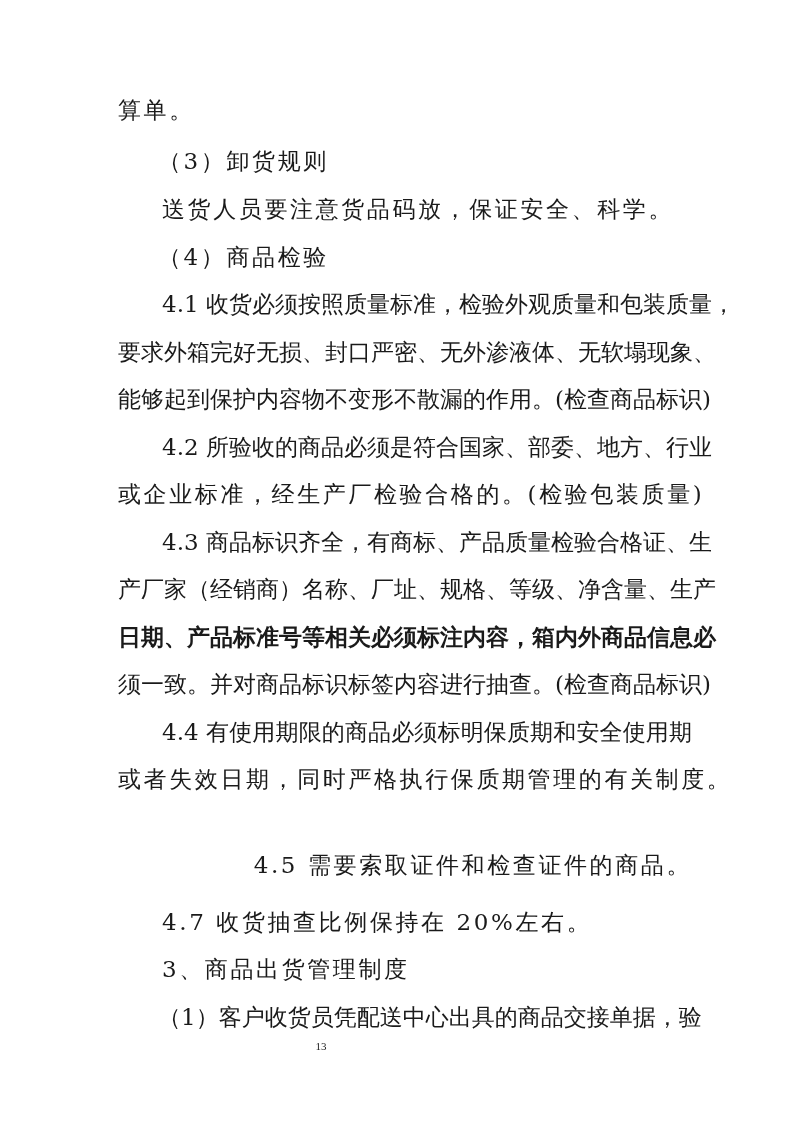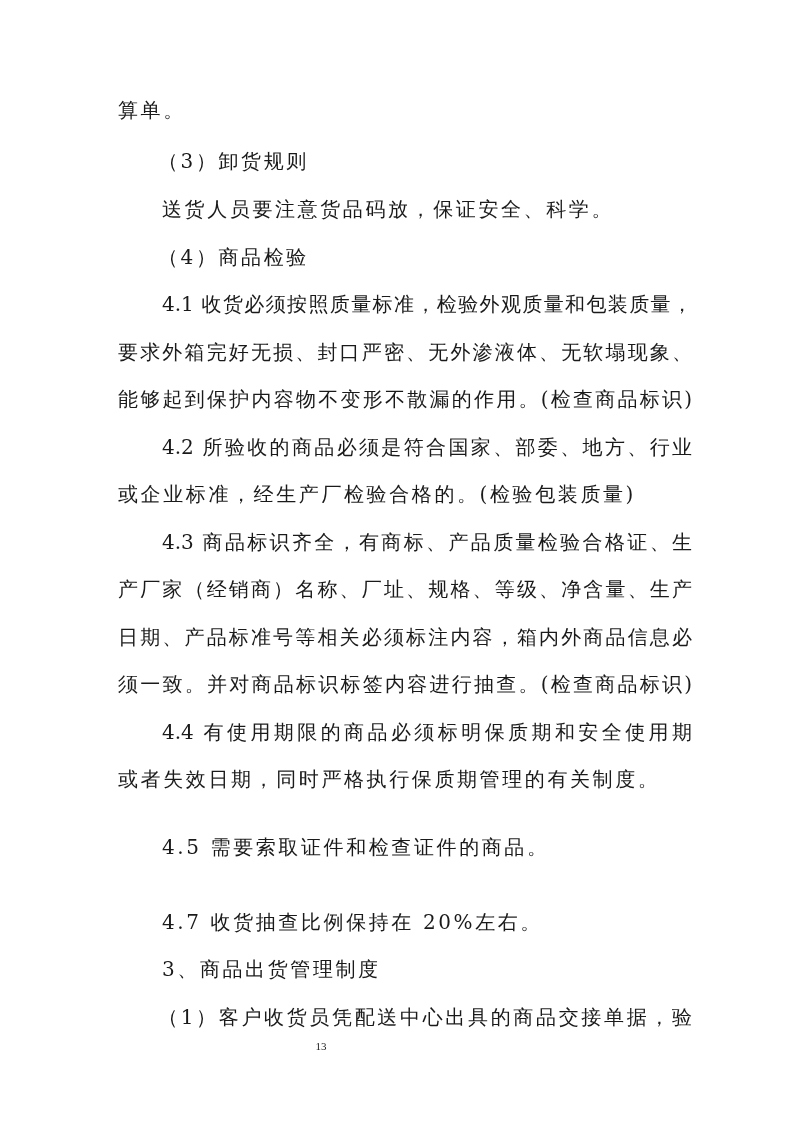--- a/index.html
+++ b/index.html
@@ -20,21 +20,21 @@
       left: 0;
       top: 0;
       width: 793px;
       height: 1122px;
       background: #ffffff;
     }
     .line {
       position: absolute;
       left: 118px;
       width: 574px;
-      font-size: 20px;
+      font-size: 23px;
       line-height: 26px;
       letter-spacing: 2.6px;
       white-space: nowrap;
       overflow: visible;
     }
     .line.justify {
       text-align: justify;
       text-align-last: justify;
       letter-spacing: 0;
     }
@@ -62,26 +62,26 @@
 
   <div class="line indent justify" style="top:291px;">4.1 收货必须按照质量标准，检验外观质量和包装质量，</div>
   <div class="line justify" style="top:339px;">要求外箱完好无损、封口严密、无外渗液体、无软塌现象、</div>
   <div class="line justify" style="top:386px;">能够起到保护内容物不变形不散漏的作用。(检查商品标识)</div>
 
   <div class="line indent justify" style="top:434px;">4.2 所验收的商品必须是符合国家、部委、地方、行业</div>
   <div class="line" style="top:481px;">或企业标准，经生产厂检验合格的。(检验包装质量)</div>
 
   <div class="line indent justify" style="top:529px;">4.3 商品标识齐全，有商标、产品质量检验合格证、生</div>
   <div class="line justify" style="top:576px;">产厂家（经销商）名称、厂址、规格、等级、净含量、生产</div>
-  <div class="line justify" style="top:624px;">日期、产品标准号等相关必须标注内容，箱内外商品信息必</div>
+  <div class="line justify" style="top:624px;font-weight:bold;">日期、产品标准号等相关必须标注内容，箱内外商品信息必</div>
   <div class="line justify" style="top:671px;">须一致。并对商品标识标签内容进行抽查。(检查商品标识)</div>
 
   <div class="line indent justify" style="top:719px;">4.4 有使用期限的商品必须标明保质期和安全使用期</div>
   <div class="line" style="top:766px;">或者失效日期，同时严格执行保质期管理的有关制度。</div>
 
-  <div class="line indent" style="top:834px;">4.5 需要索取证件和检查证件的商品。</div>
+  <div class="line indent" style="top:852px;text-align:right;">4.5 需要索取证件和检查证件的商品。</div>
   <div class="line indent" style="top:909px;">4.7 收货抽查比例保持在 20%左右。</div>
 
   <div class="line indent" style="top:956px;">3、商品出货管理制度</div>
   <div class="line indent-paren justify" style="top:1004px; width:534px;">（1）客户收货员凭配送中心出具的商品交接单据，验</div>
 
   <div class="page-number" style="top:1040px;">13</div>
 </div>
 
 </body></html>

